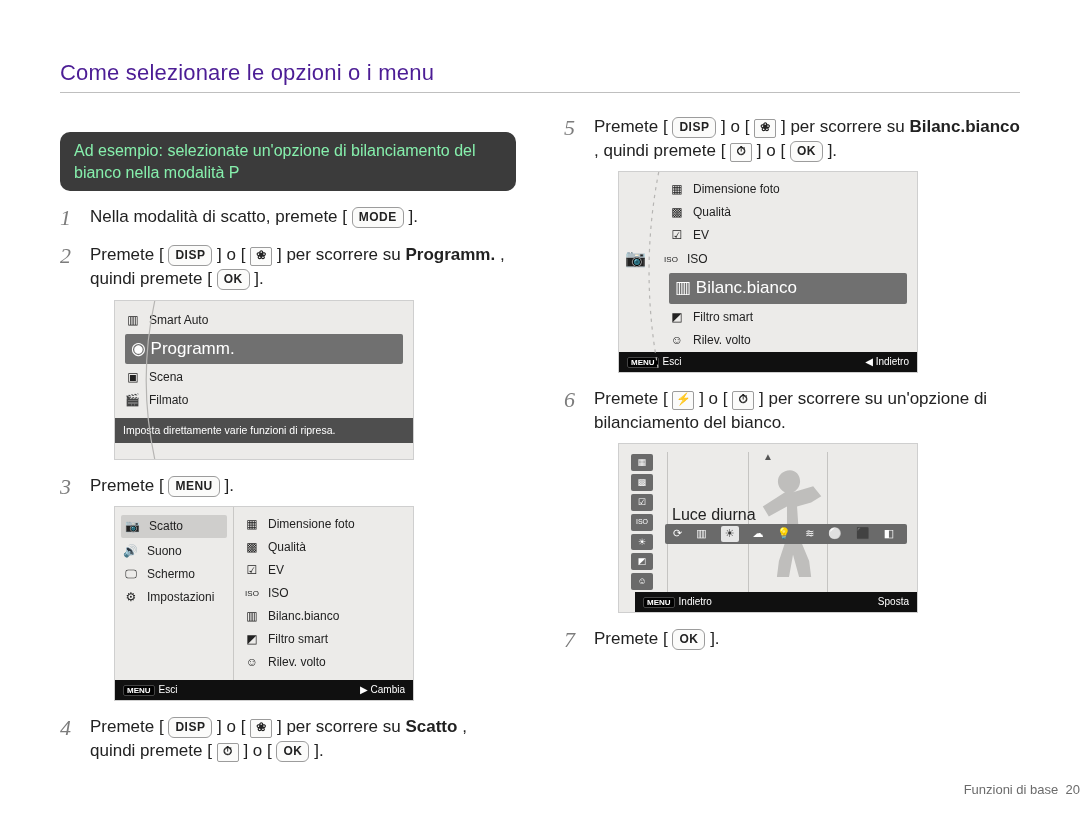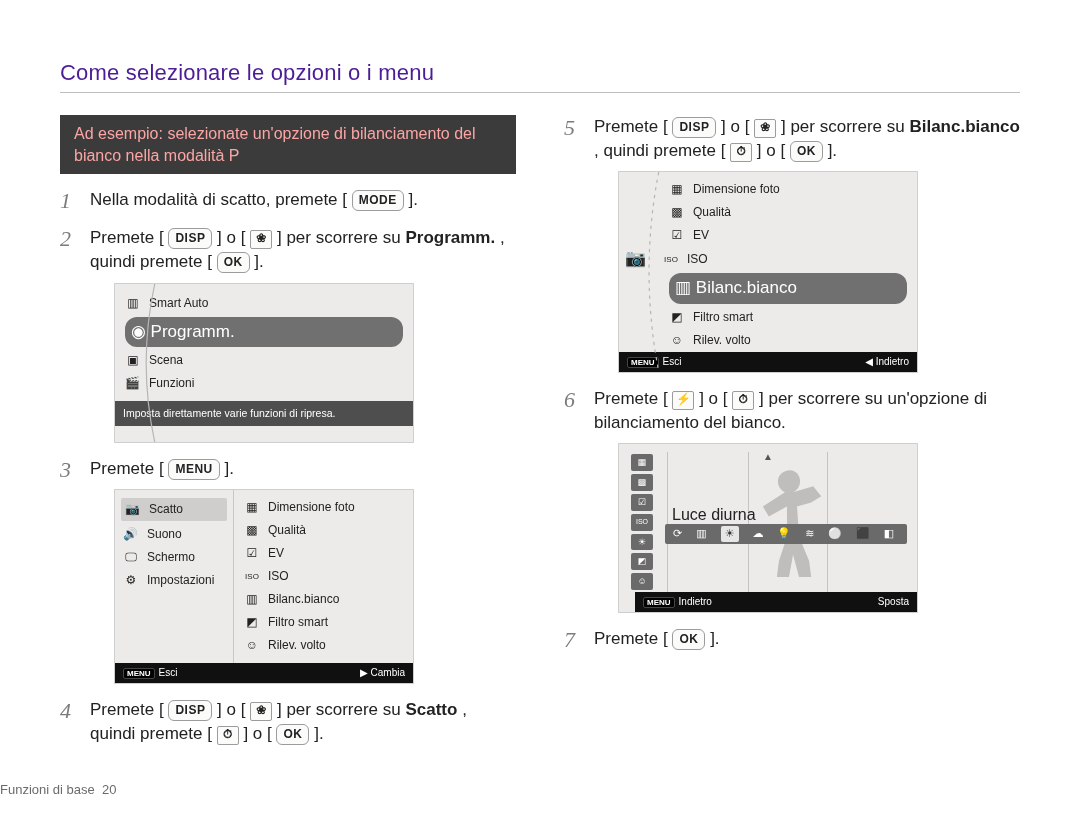--- a/index.html
+++ b/index.html
@@ -16,23 +16,23 @@
     padding:60px 60px 24px 60px;
   }
   .page-title{
     font-size:22px;font-weight:300;color:#4c1d95;
     letter-spacing:.2px;border-bottom:1px solid #bfbfbf;
     padding-bottom:6px;margin-bottom:22px;
   }
   .cols{display:flex;gap:48px}
   .col{flex:1;min-width:0}
   .example-bar{
-    background:var(--dark);color:#fca5a5;
-    padding:8px 14px;border-radius:0;
-    font-size:16px;line-height:1.35;margin-bottom:14px;
+    background:var(--dark);color:#86efac;
+    padding:8px 14px;border-radius:10px;
+    font-size:16px;line-height:1.35;margin-bottom:14px;margin-top:17px;
   }
   ol.steps{list-style:none;margin:0;padding:0;counter-reset:step}
   li.step{position:relative;padding-left:30px;margin-bottom:14px;font-size:17px;line-height:1.42}
   li.step::before{
     counter-increment:step;content:counter(step);
     position:absolute;left:0;top:-3px;
     font-style:italic;font-family:Georgia,serif;
     font-size:22px;color:#7c7c7c;
   }
   
@@ -49,21 +49,21 @@
   }
   .bold{font-weight:700}
 
   
   .lcd{
     width:300px;border:1px solid #cfcfcf;background:var(--light);
     margin:8px 0 14px 24px;position:relative;box-sizing:border-box;
   }
   .lcd-row{display:flex;align-items:center;gap:8px;padding:3px 10px;font-size:12px}
   .lcd-row .ic{width:16px;text-align:center;font-size:12px}
-  .lcd-hl{background:#707070;color:#fff;border-radius:12px;margin:2px 10px;padding:3px 6px}
+  .lcd-hl{background:#707070;color:#fff;border-radius:2px;margin:2px 10px;padding:3px 6px}
   .lcd-tip{
     background:rgba(50,50,50,.85);color:#fff;font-size:10.5px;
     padding:5px 8px;margin:6px 0 0 0;
   }
   .lcd-footer{
     display:flex;gap:18px;align-items:center;
     background:#101010;color:#fff;font-size:10px;padding:3px 8px;
   }
   .lcd-footer .k{background:#000;border:1px solid #444;border-radius:2px;padding:0 3px;font-size:8px;font-weight:700;margin-right:4px}
   .lcd-arc{
@@ -108,21 +108,21 @@
     padding:0 8px;color:#fff;font-size:11px;border-radius:2px;
   }
   .lcd-wb .wb-strip .sel{
     background:#e6e6e6;color:#333;border-radius:2px;padding:0 4px;
   }
   .lcd-wb .car-up{
     position:absolute;left:50%;top:6px;transform:translateX(-50%);
     font-size:10px;color:#555;
   }
   .footer-page{
-    position:absolute;left:0;right:0;bottom:18px;text-align:left;
+    position:absolute;left:0;right:0;bottom:18px;text-align:right;
     font-size:13px;color:#6b6b6b;
   }
 </style>
 </head>
 <body>
 
 <div class="page-title">Come selezionare le opzioni o i menu</div>
 
 <div class="cols">
 
@@ -158,21 +158,21 @@
               <span class="ic">▥</span>
               <span>Smart Auto</span>
             </div>
           <div class="lcd-hl"><span class="ic">◉</span> <span>Programm.</span></div>
           <div class="lcd-row">
               <span class="ic">▣</span>
               <span>Scena</span>
             </div>
           <div class="lcd-row">
               <span class="ic">🎬</span>
-              <span>Funzioni</span>
+              <span>Filmato</span>
             </div>
           <div class="lcd-tip">Imposta direttamente varie funzioni di ripresa.</div>
         </div>
       </li>
 
       <li class="step">
         <span>Premete [</span>
         <span class="btn-label">MENU</span>
         <span>].</span>
 

